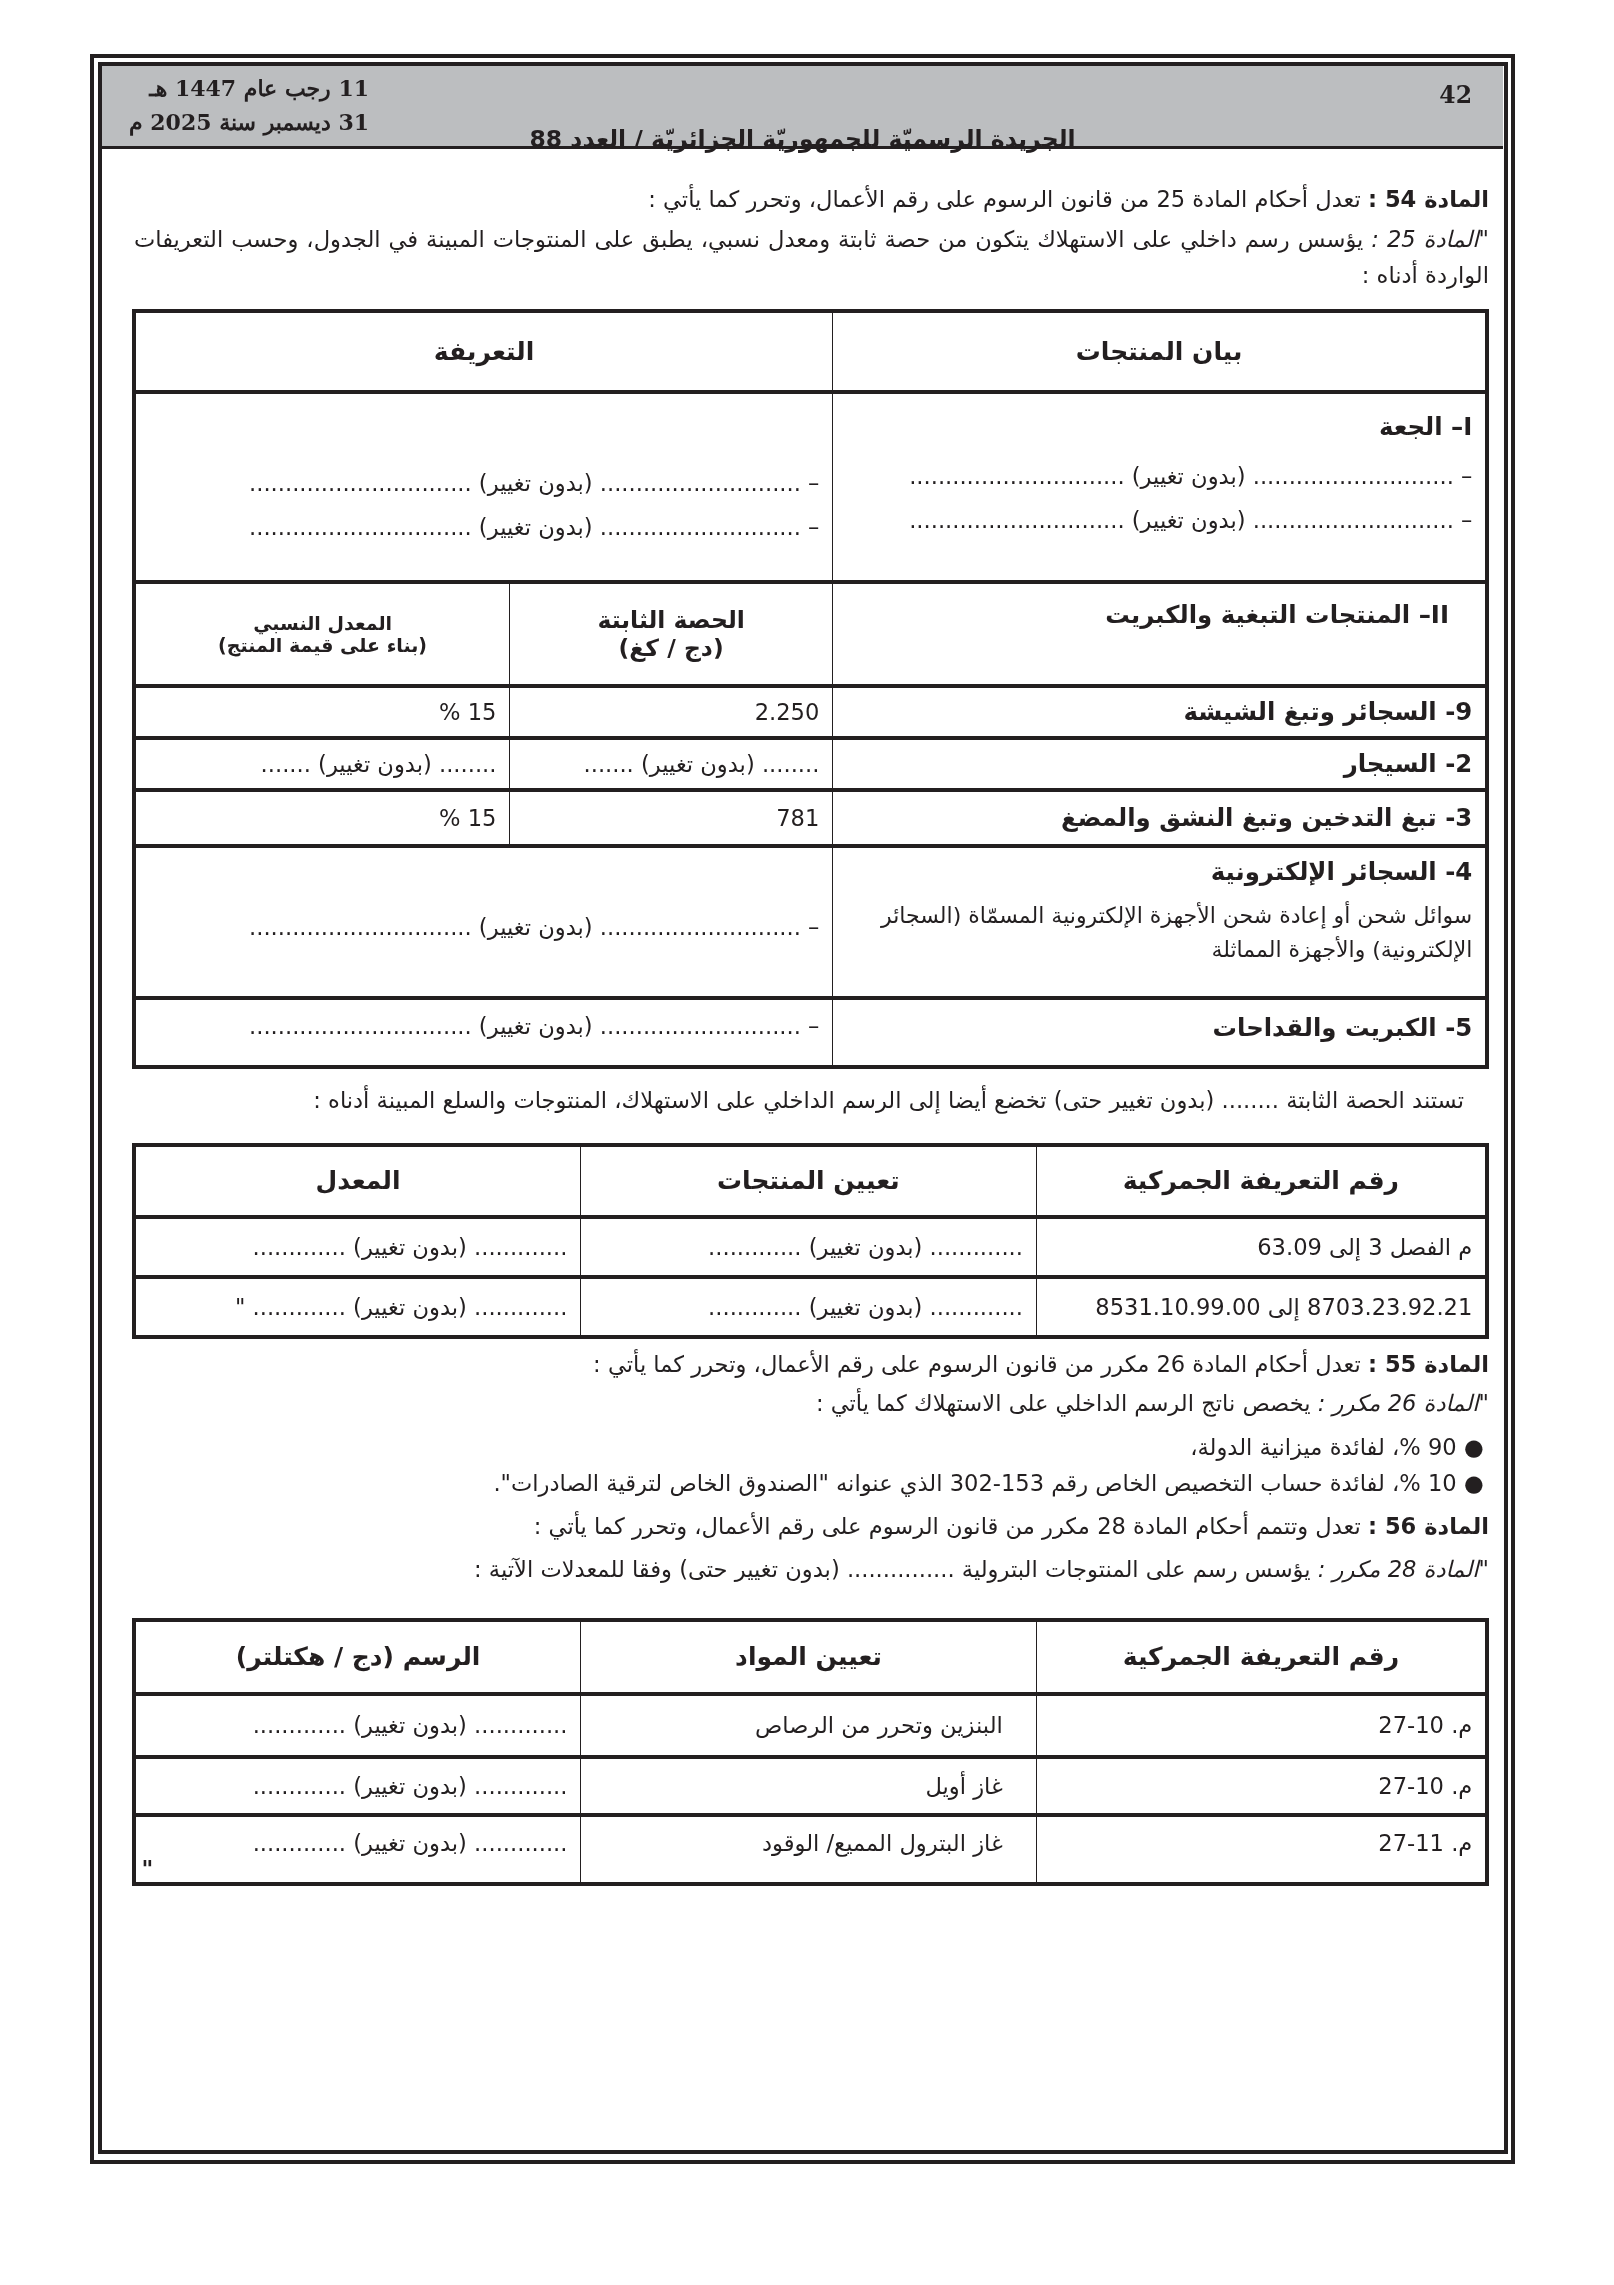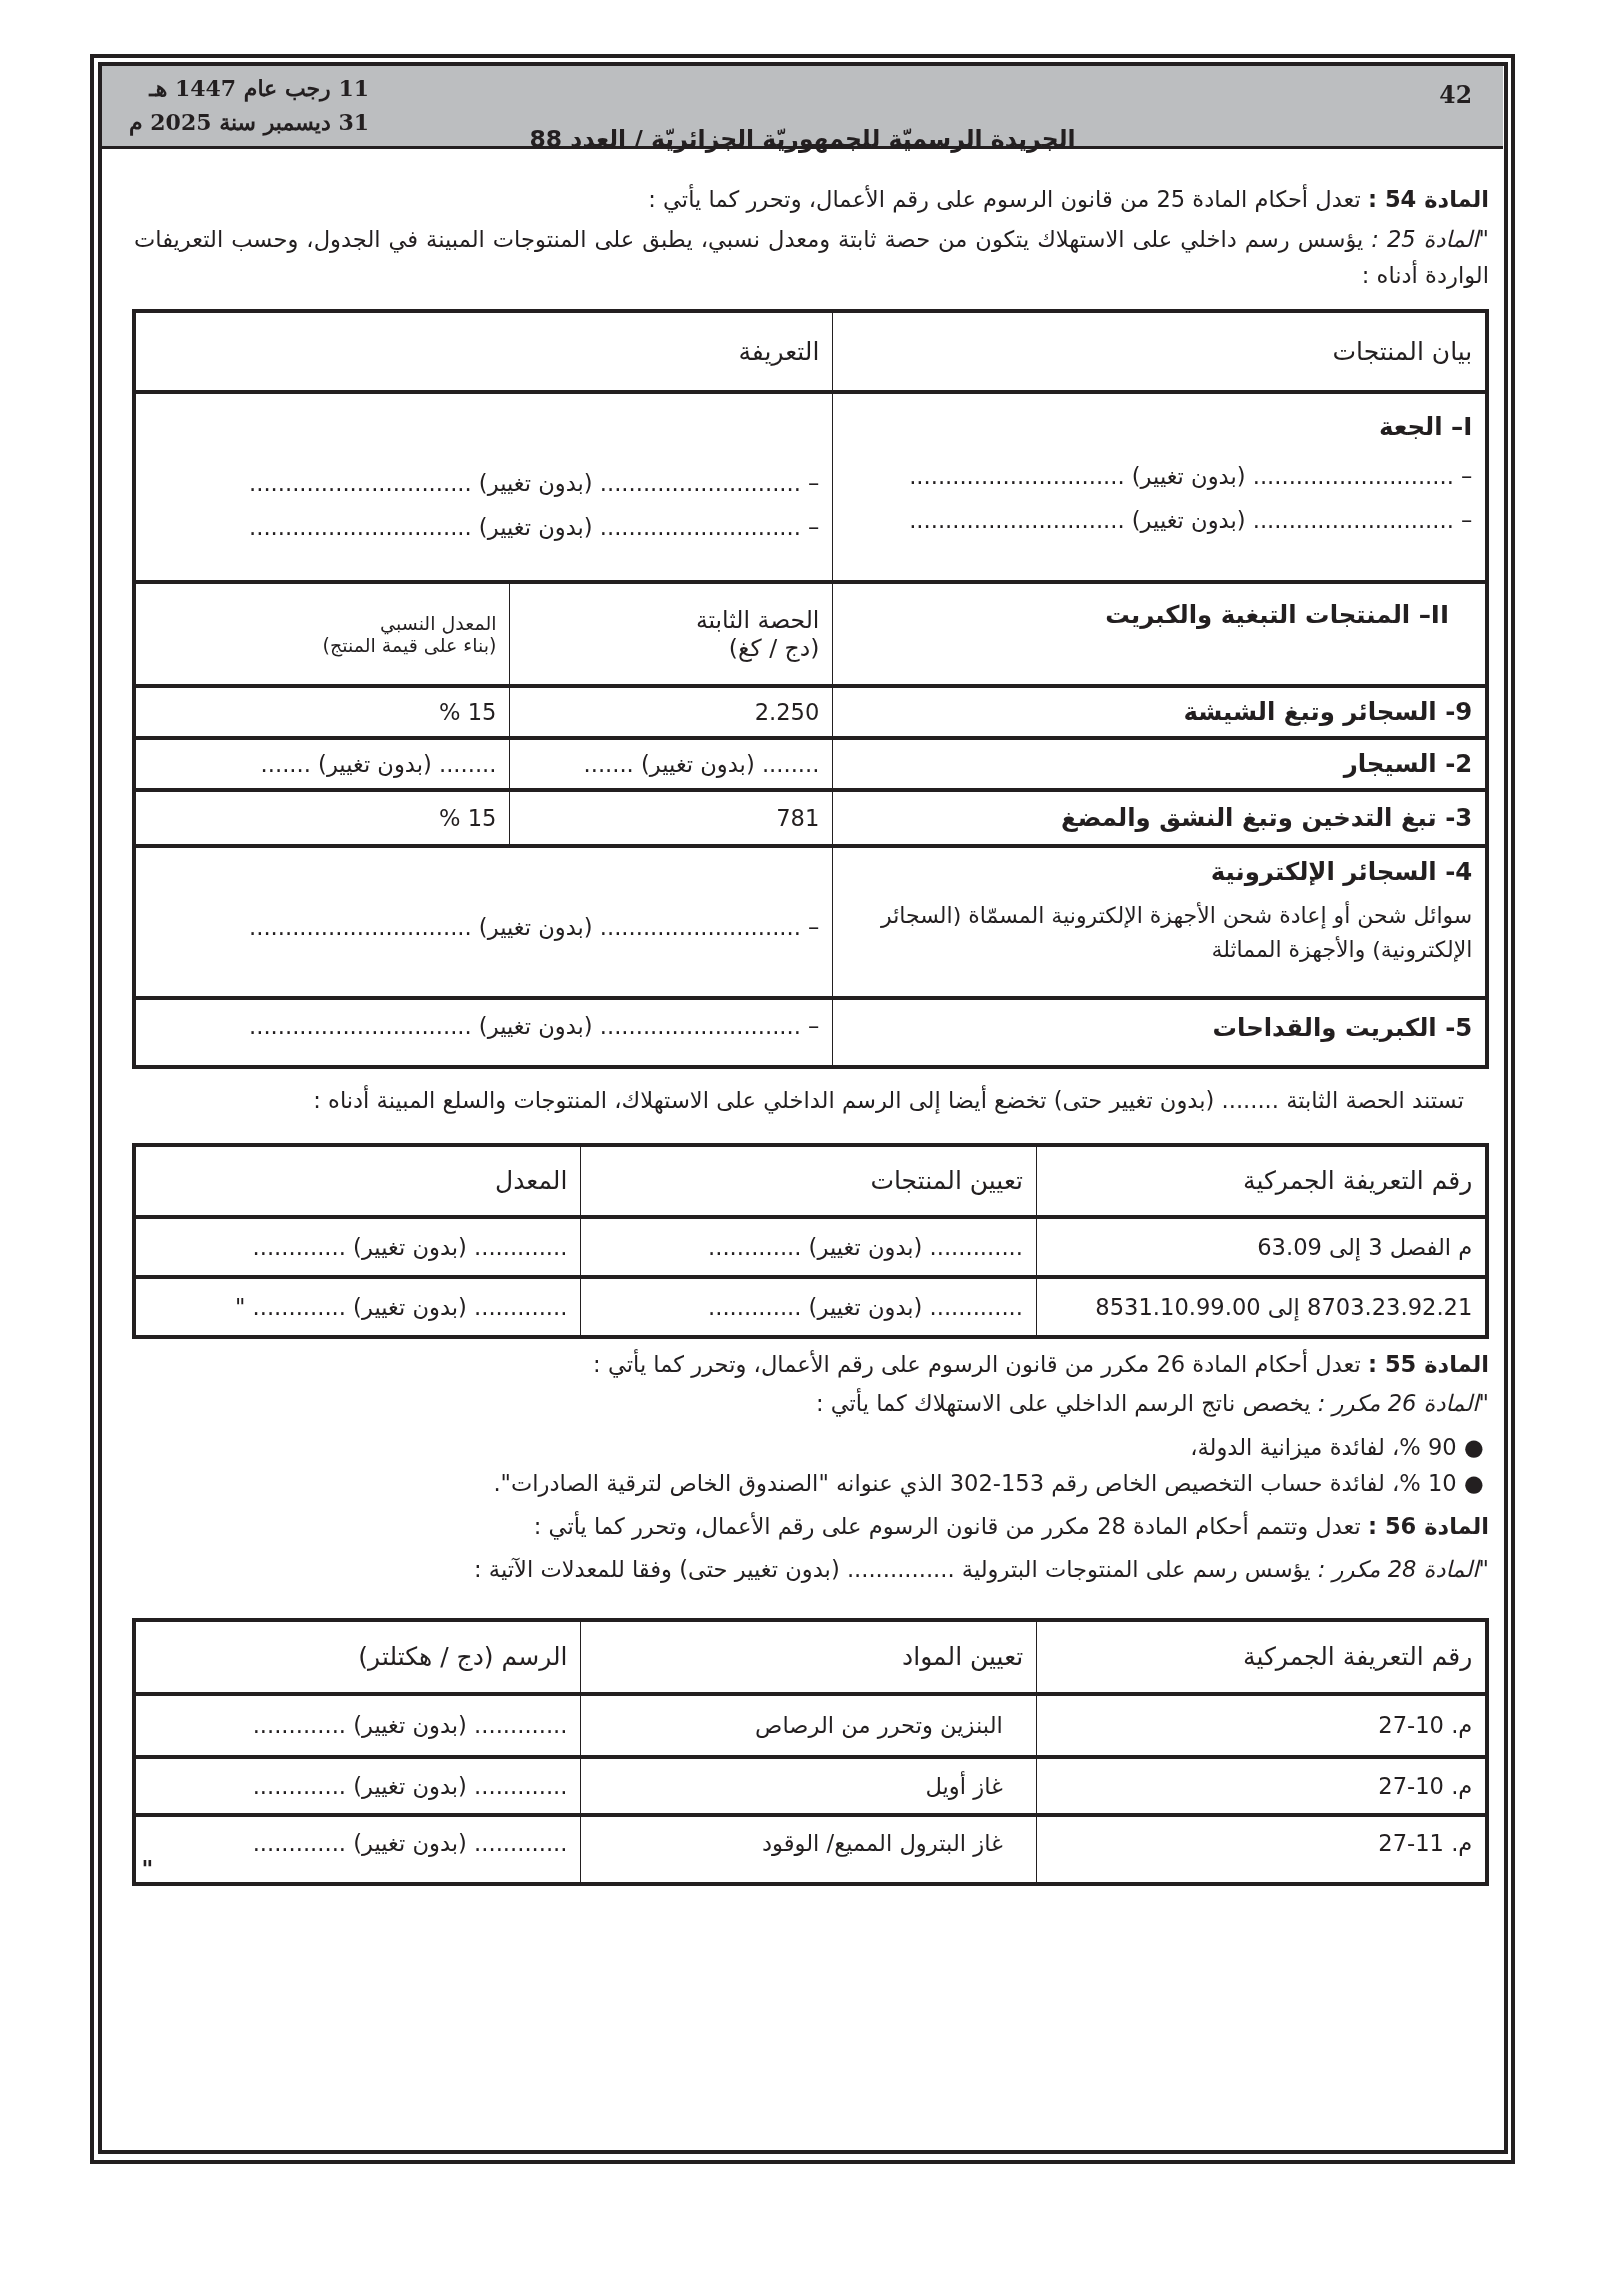--- a/index.html
+++ b/index.html
@@ -9,21 +9,21 @@
     .header { position: absolute; left: 102px; top: 66px; width: 1401px; height: 83px; background: #bcbec0; border-bottom: 3.6px solid #231f20; box-sizing: border-box; }
     .header .page-num { position: absolute; right: 31px; top: 14.5px; font-family: "DejaVu Serif", serif; font-weight: bold; font-size: 23.5px; }
     .header .title { position: absolute; left: 0; right: 0; top: 14.5px; text-align: center; font-weight: bold; font-size: 23.5px; direction: rtl; margin-top: 44px; }
     .header .date { position: absolute; left: 27px; top: 5.4px; text-align: right; direction: rtl; font-weight: bold; font-size: 22px; line-height: 34px; font-family: "DejaVu Serif", serif; }
     .content { position: absolute; left: 134px; top: 181px; width: 1355px; direction: rtl; }
     p { margin: 0; font-size: 22.6px; line-height: 36px; text-align: justify; }
     .art { font-weight: bold; }
     .quote-it { font-style: italic; }
     table { border-collapse: collapse; width: 1357px; direction: rtl; }
     td, th { border: 1.8px solid #231f20; font-size: 22.6px; padding: 7.2px 12.7px; vertical-align: middle; }
-    th { font-weight: normal; font-size: 25px; text-align: right; }
+    th { font-weight: bold; font-size: 25px; text-align: center; }
     .thick-bottom { border-bottom: 4.5px solid #231f20; }
     .tbl { border: 4.5px solid #231f20; }
     .center { text-align: right; }
     .right { text-align: right; }
     .bold { font-weight: bold; }
     .filler { direction: rtl; text-align: right; white-space: nowrap; }
     .bullet { padding-right: 5.4px; }
   </style>
 </head>
 <body>

